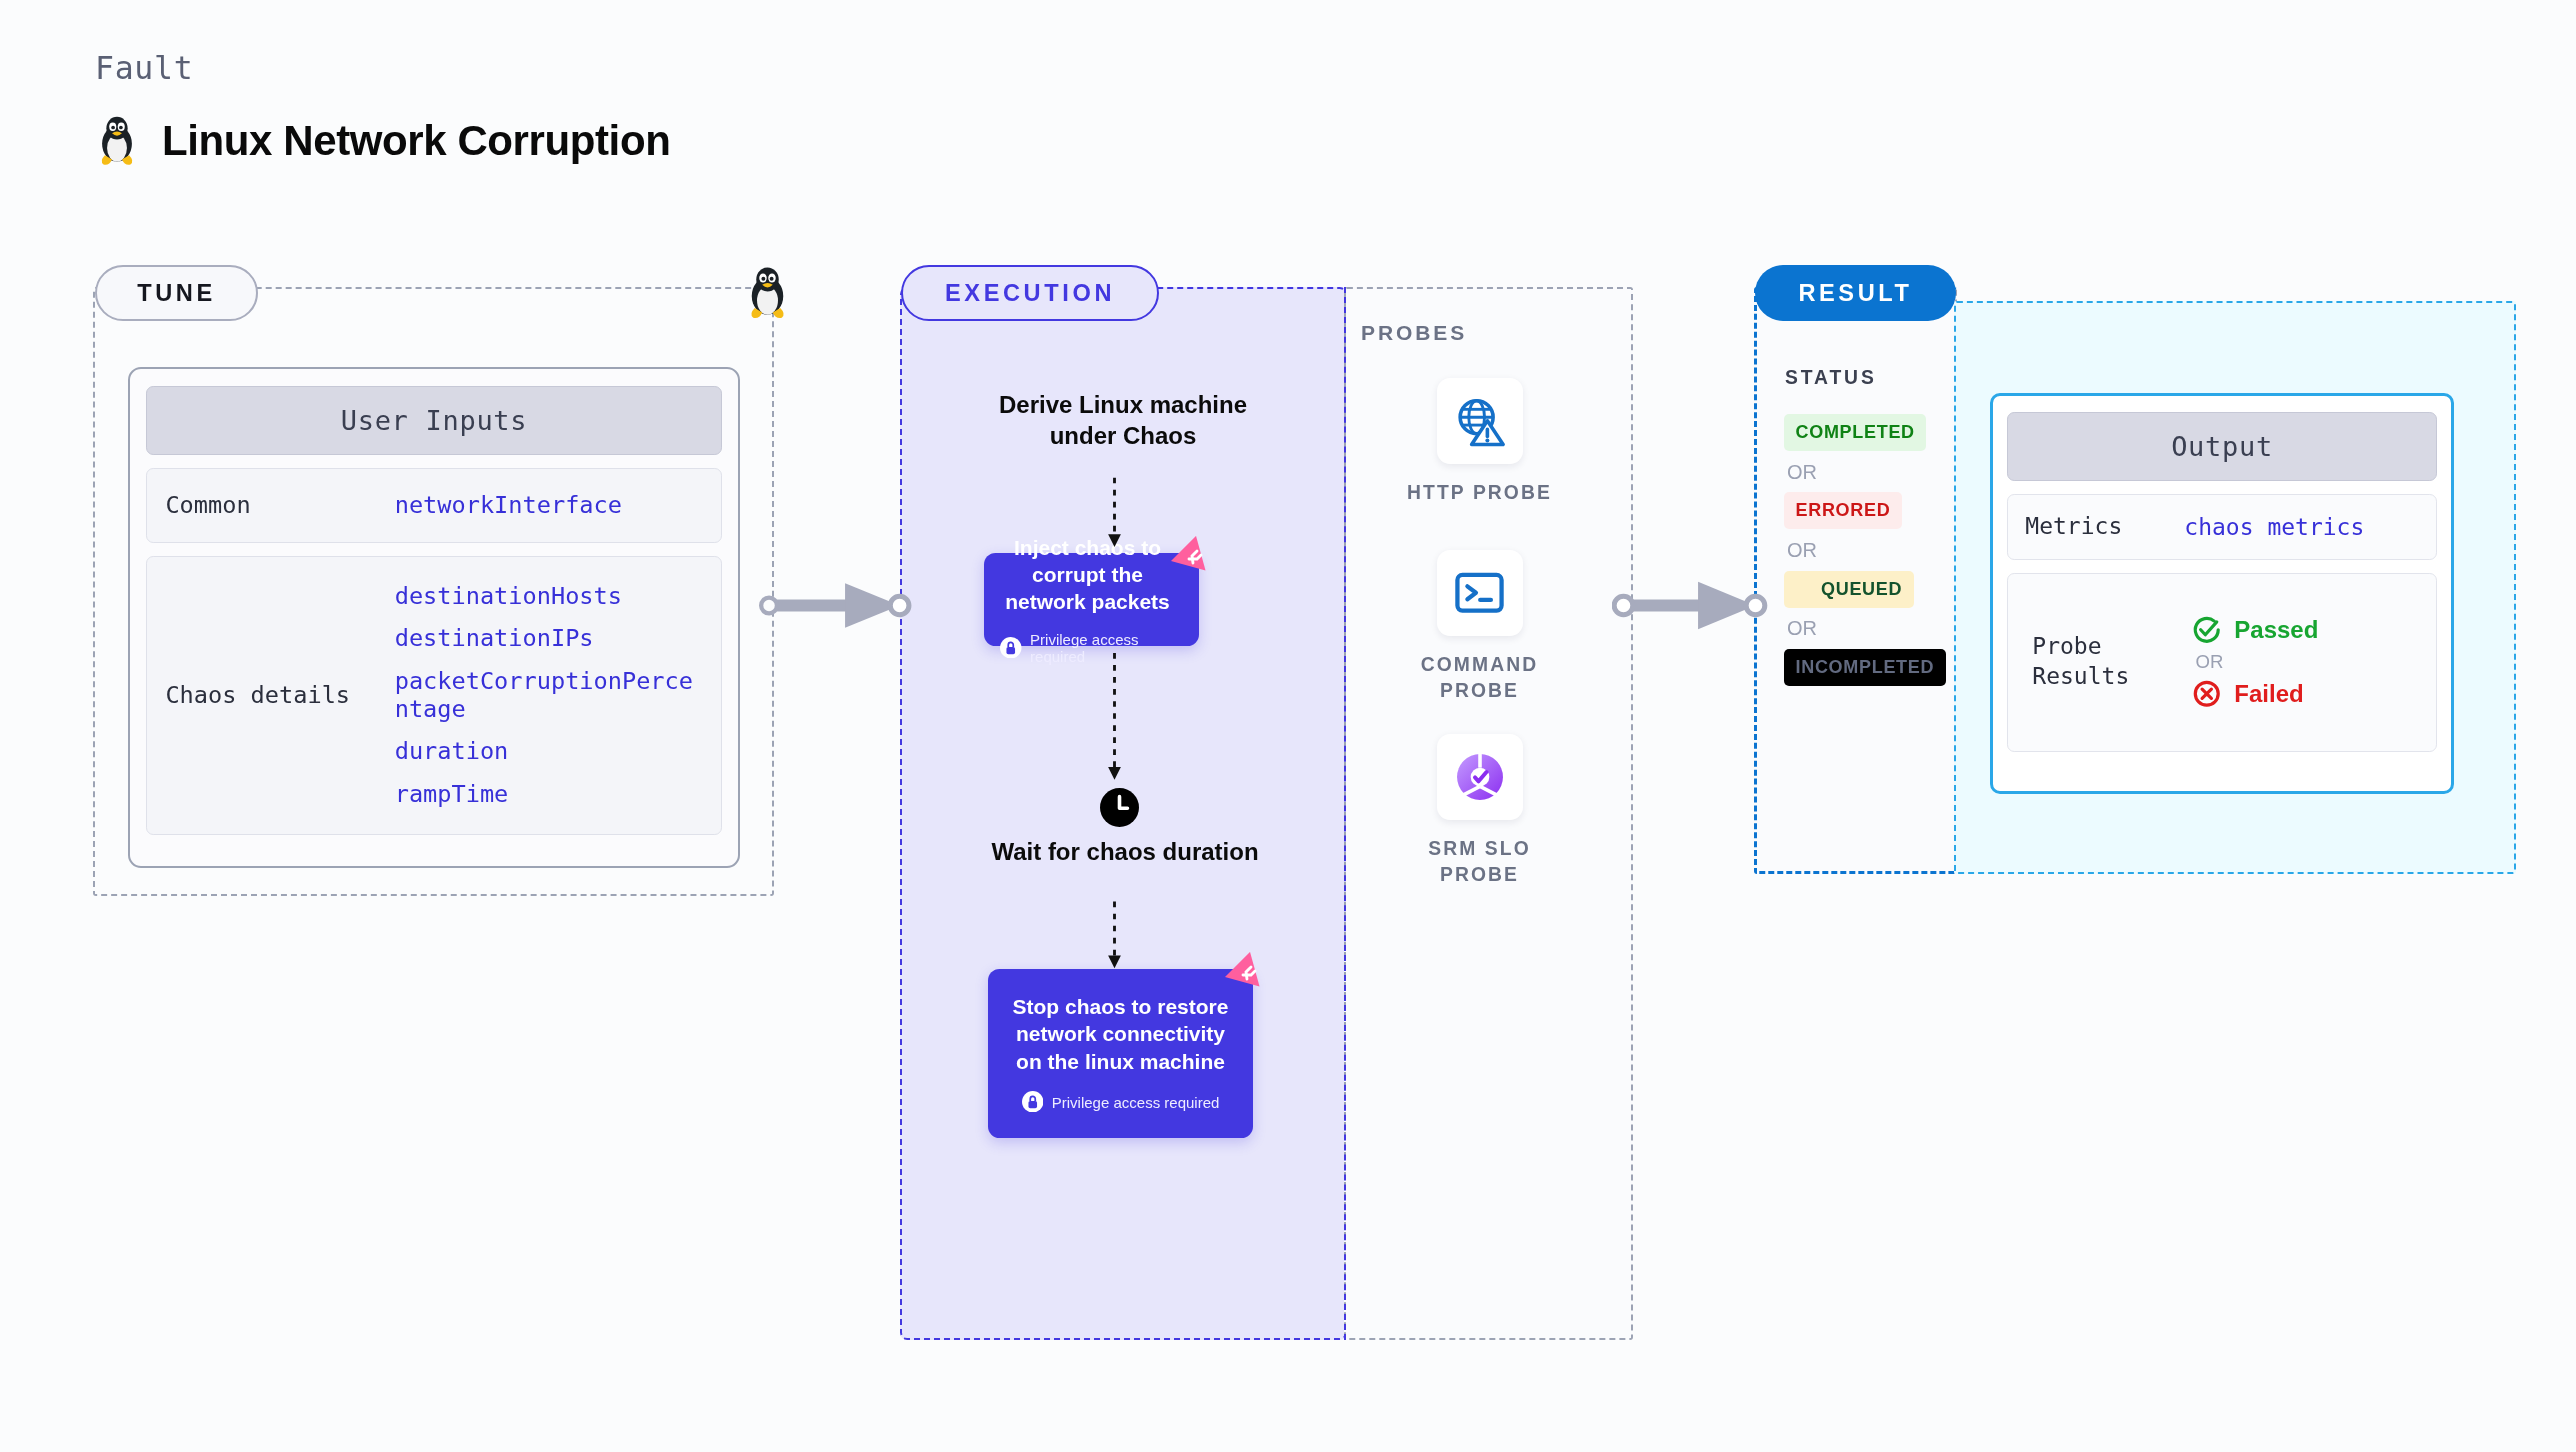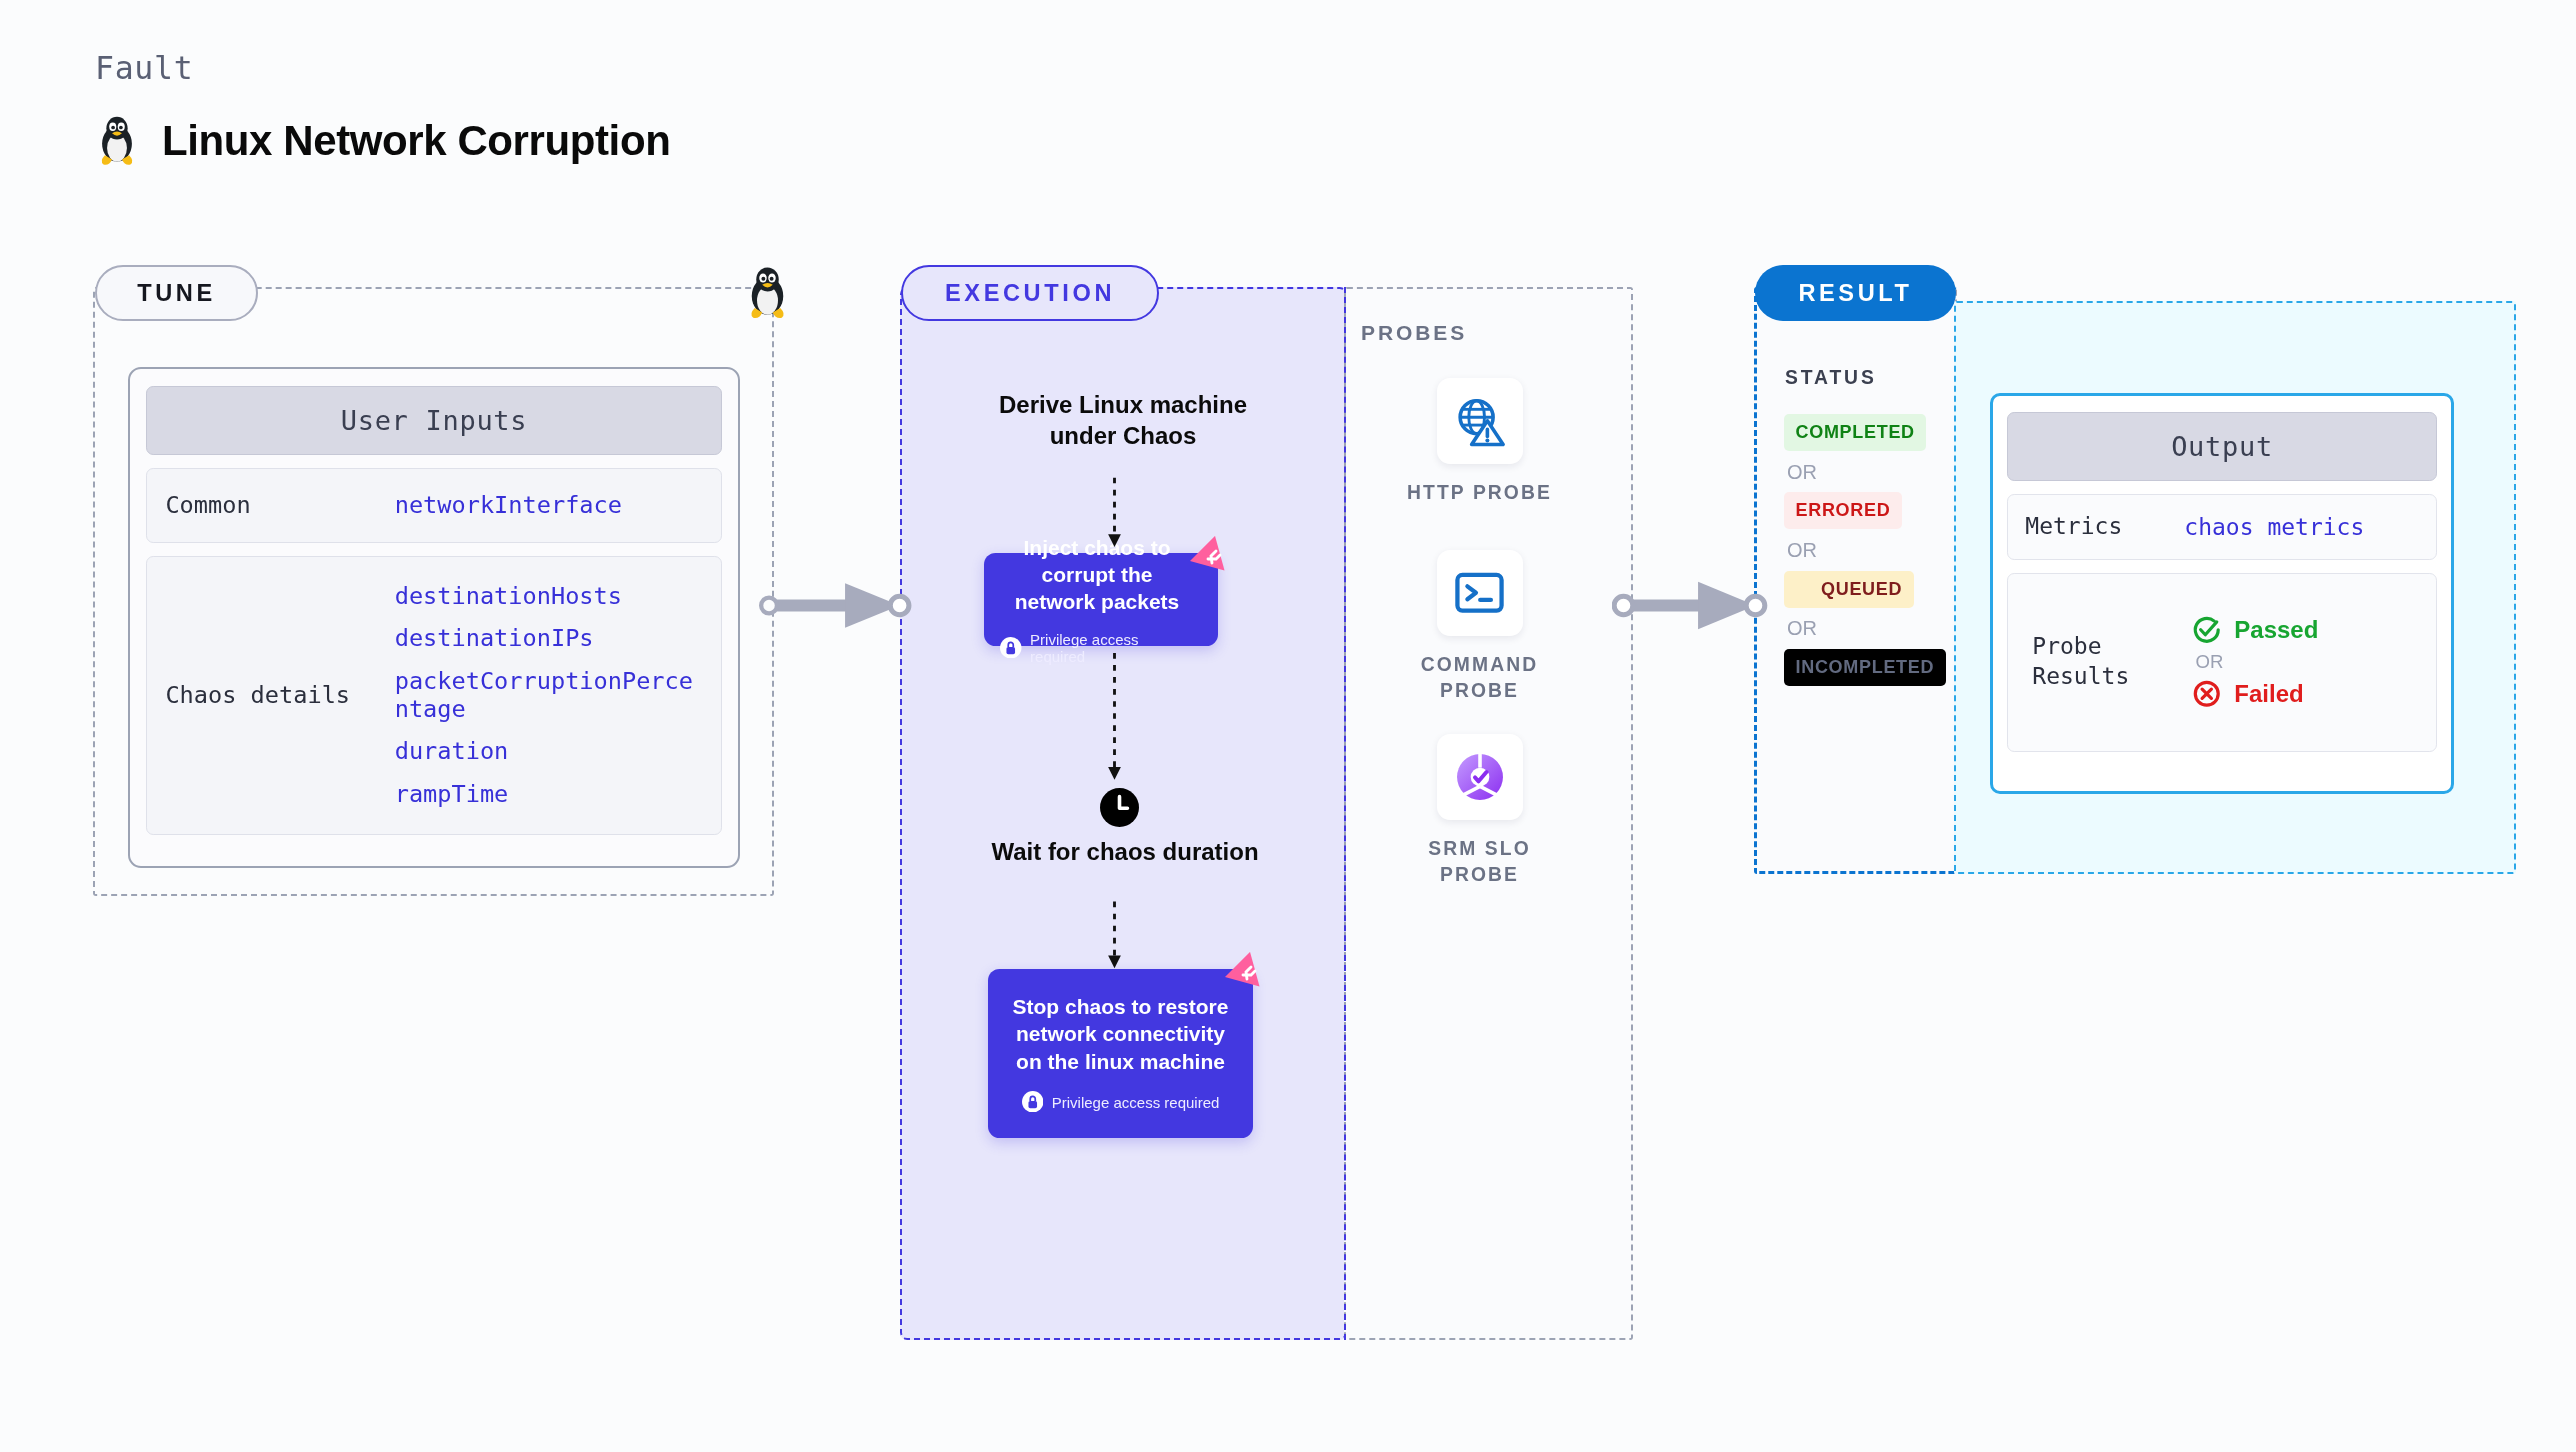--- a/index.html
+++ b/index.html
@@ -109,21 +109,21 @@
   }
   .chaos-card {
     position: absolute; background: #4338e0; border-radius: 11.5px;
     box-shadow: 0 4.3px 13px rgba(67,56,224,.22);
     display: flex; flex-direction: column; align-items: center; justify-content: center;
     padding: 18.6px 24px; color: #fff;
   }
   .chaos-card .ctext { font-size: 21px; font-weight: bold; text-align: center; line-height: 1.3; }
   .priv { display: flex; align-items: center; gap: 8.6px; margin-top: 15.8px; }
   .priv-text { font-size: 15px; color: #eeecff; }
-  .card1 { left: 984px; top: 553px; width: 234px; height: 93px; padding-left: 16px; }
+  .card1 { left: 984px; top: 553px; width: 215px; height: 93px; padding-left: 16px; }
   .card2 { left: 988px; top: 969px; width: 265px; height: 169px; }
   .chaos-badge { position: absolute; top: -17px; right: -15.8px; }
 
   .clock-wrap { position: absolute; left: 1100px; top: 788px; }
   .wait-title {
     position: absolute; left: 989px; top: 837px; width: 272px;
     text-align: center; font-size: 24px; font-weight: bold; color: #0b0b0b; line-height: 1.28;
   }
 
   
@@ -150,21 +150,21 @@
     position: absolute; left: 1785px; top: 367px;
     font-size: 19.3px; font-weight: bold; color: #3b4050; letter-spacing: 2.9px;
   }
   .status-list { position: absolute; left: 1784px; top: 414px; width: 165px; }
   .badge {
     display: inline-block; padding: 7.9px 11.5px; border-radius: 5px;
     font-size: 18px; font-weight: bold; letter-spacing: 0.7px; margin-bottom: 4.3px;
   }
   .b-completed { background: #e2f7e3; color: #0f8215; }
   .b-errored  { background: #fdecec; color: #cc1717; }
-  .b-queued   { background: #fdf0c8; color: #7f1d1d; padding-left: 37px; }
+  .b-queued   { background: #fdf0c8; color: #14532d; padding-left: 37px; }
   .b-incomplete { background: #000000; color: #626a80; }
   .or-text { font-size: 20px; color: #9aa0b2; margin: 5.7px 0 8.6px 2.9px; }
 
   
   .out-card {
     position: absolute; left: 1990px; top: 393px; width: 464px; height: 401px;
     background: #ffffff; border: 3.6px solid #2aa7e8; border-radius: 10px; padding: 15.8px 14.3px;
   }
   .out-row {
     margin-top: 13px; background: #fafbfd; border: 0.7px solid #e2e4ec; border-radius: 7.2px;

